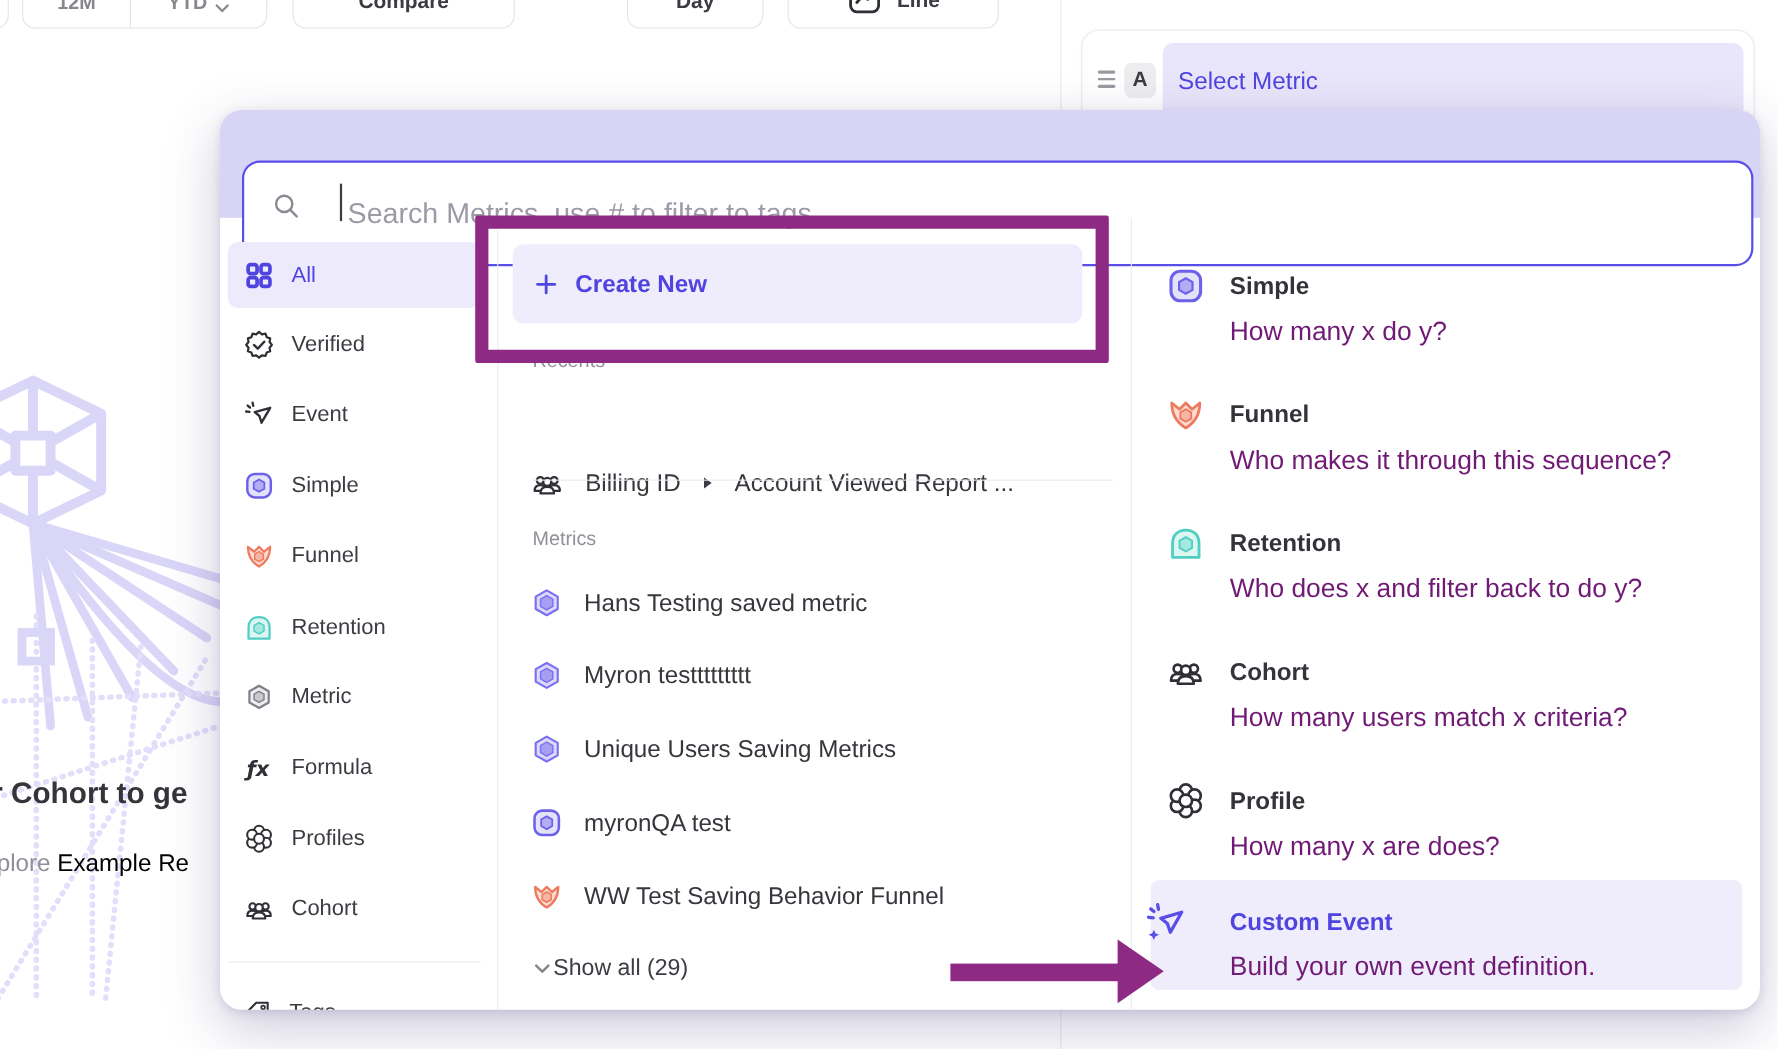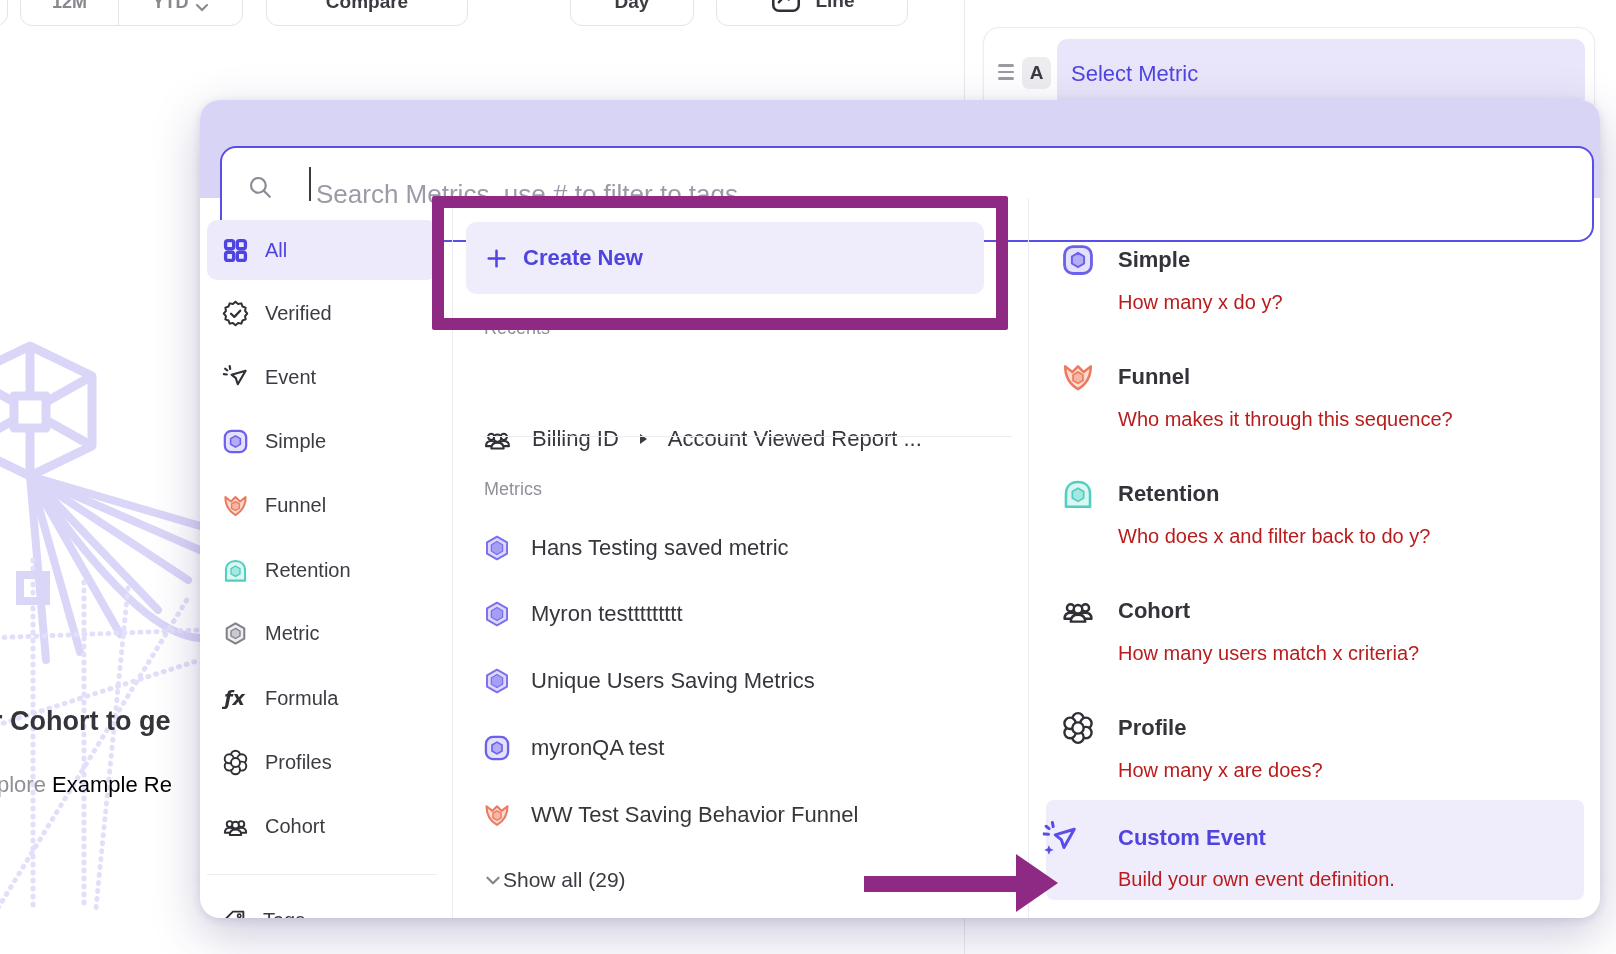--- a/index.html
+++ b/index.html
@@ -53,21 +53,21 @@
              border-radius:10px;display:flex;align-items:center;padding-left:18px;gap:14px;
              box-sizing:border-box;font-size:22px;font-weight:600;color:#4f44e0;cursor:pointer;}
   .seclabel{position:absolute;font-size:18px;font-weight:500;color:#90909a;}
   .mrow{position:absolute;left:283px;height:32px;display:flex;align-items:center;gap:20px;
         font-size:22px;font-weight:500;color:#36363c;cursor:pointer;white-space:nowrap;}
   .showall{position:absolute;left:283px;height:30px;display:flex;align-items:center;
         font-size:21px;font-weight:500;color:#3b3b42;cursor:pointer;}
   
   .rtitle{position:absolute;left:918px;height:30px;line-height:30px;font-size:22px;font-weight:700;color:#333339;}
   .rtitle.purple{color:#4f44e0;}
-  .rdesc{position:absolute;left:918px;height:26px;line-height:26px;font-size:20px;color:#b91c1c;}
+  .rdesc{position:absolute;left:918px;height:26px;line-height:26px;font-size:24px;color:#701a75;}
   .ricon{position:absolute;left:861px;}
   .rhl{position:absolute;left:846px;top:700px;width:538px;height:100px;background:#efedfc;border-radius:8px;}
   
   .annbox{position:absolute;left:432px;top:196px;width:576px;height:134px;box-sizing:border-box;
           border:12px solid #8e2a84;border-radius:2px;z-index:60;}
   .annarrow{position:absolute;left:858px;top:850px;z-index:60;}
   .pagediv{position:absolute;left:964px;top:0;width:1px;height:954px;background:#e9e9ed;}
 </style>
 </head>
 <body>

